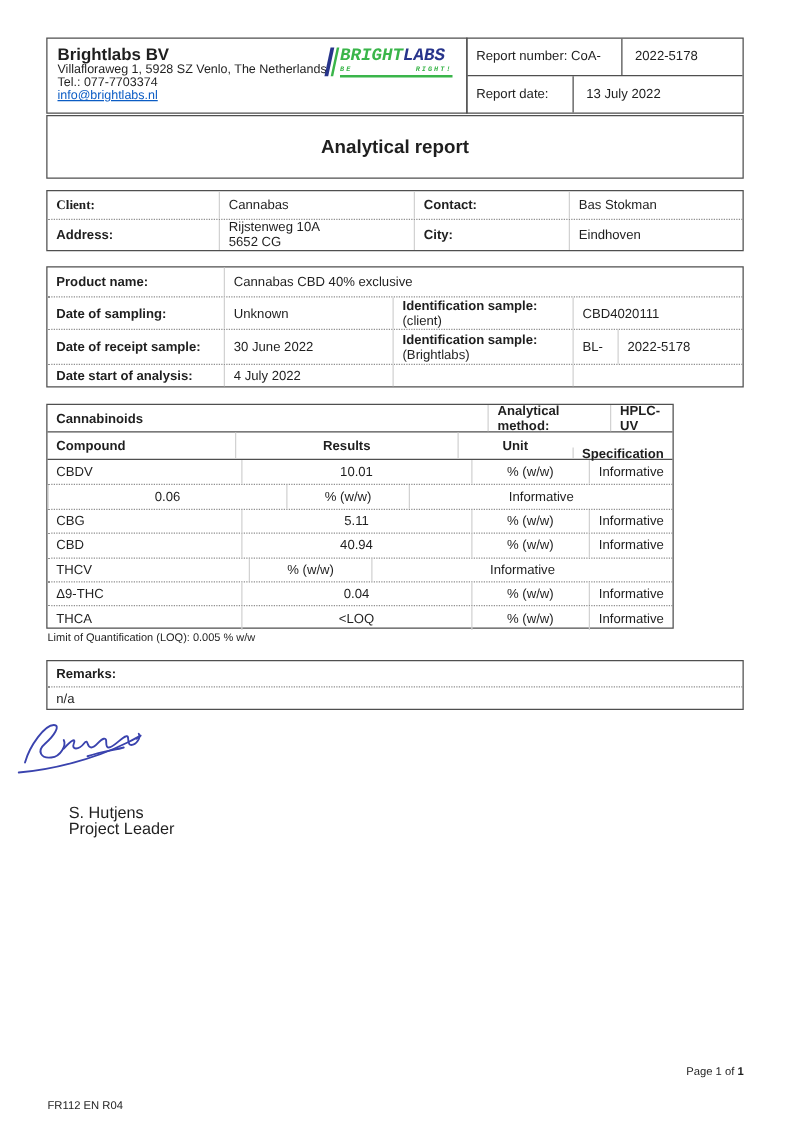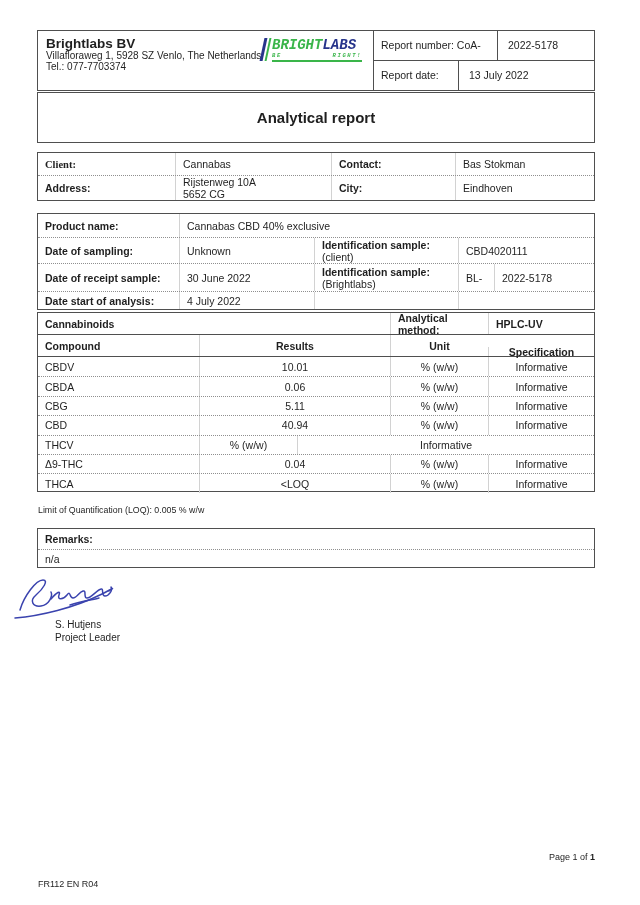--- a/index.html
+++ b/index.html
@@ -34,35 +34,36 @@
               color:#3ab54a; letter-spacing:1.6px; margin-top:0px; font-style:italic; }
   .logo-line { height:2px; background:#3ab54a; margin-top:1px; }
 
   .rep-label { width:124px; border-right:1px solid #4f4f4f; }
   .rep-label2 { width:85px; border-right:1px solid #4f4f4f; }
 
   
   .title-box { display:flex; align-items:center; justify-content:center; font-size:15px; font-weight:700; }
 
   
-  .sig-name { font-size:10px; line-height:13px; }
+  .sig-name { font-size:13px; line-height:13px;margin-top:25px; }
 
   .footer { font-size:9px; }
   .loq { font-size:8.8px; }
 </style>
 </head>
 <body>
 
 <div class="page">
 
   <div class="t box" style="left:37px; top:30px; width:337px; height:61px;">
     <div class="company">
       <div class="company-name">Brightlabs BV</div>
       <div class="company-line">Villafloraweg 1, 5928 SZ Venlo, The Netherlands</div>
       <div class="company-line">Tel.: 077-7703374</div>
+      <div class="company-line email">info@brightlabs.nl</div>
     </div>
     <div class="logo">
       <span class="logo-bar1"></span>
       <span class="logo-bar2"></span>
       <div style="flex:1;">
         <div class="logo-text"><span class="logo-green">BRIGHT</span><span class="logo-blue">LABS</span></div>
         <div class="logo-tag">
           <span>BE</span>
           <span>RIGHT!</span>
         </div>
@@ -129,41 +130,40 @@
       <div class="cell vd" style="flex:1;">2022-5178</div>
     </div>
     <div class="row hdot" style="height:18px;">
       <div class="cell b" style="width:141px;">Date start of analysis:</div>
       <div class="cell vd" style="width:135px;">4 July 2022</div>
       <div class="cell vd" style="width:144px;"></div>
       <div class="cell vd" style="flex:1;"></div>
     </div>
   </div>
 
-  <div class="t box" style="left:37px; top:312px; width:558px; height:180px;">
+  <div class="t box" style="left:37px; top:323px; width:502px; height:180px;">
     <div class="row" style="height:22px; border-bottom:1px solid #4f4f4f;">
       <div class="cell b" style="width:352px;">Cannabinoids</div>
       <div class="cell b vd" style="width:98px; padding-right:0;">Analytical method:</div>
       <div class="cell b vd" style="flex:1;">HPLC-UV</div>
     </div>
     <div class="row" style="height:22px; border-bottom:1px solid #4f4f4f;">
       <div class="cell b" style="width:161px;">Compound</div>
       <div class="cell b ctr vd" style="width:191px;">Results</div>
       <div class="cell b ctr vd" style="width:98px;">Unit</div>
       <div class="cell b ctr vd" style="flex:1;margin-top:12px;">Specification</div>
     </div>
 
     <div class="row" style="height:19.4px;">
       <div class="cell" style="width:161px;">CBDV</div>
       <div class="cell ctr vd" style="width:191px;">10.01</div>
       <div class="cell ctr vd" style="width:98px;">% (w/w)</div>
       <div class="cell ctr vd" style="flex:1;">Informative</div>
     </div>
     <div class="row hdot" style="height:19.4px;">
-      <div class="cell" style="width:161px;">CBDA</div>
       <div class="cell ctr vd" style="width:191px;">0.06</div>
       <div class="cell ctr vd" style="width:98px;">% (w/w)</div>
       <div class="cell ctr vd" style="flex:1;">Informative</div>
     </div>
     <div class="row hdot" style="height:19.4px;">
       <div class="cell" style="width:161px;">CBG</div>
       <div class="cell ctr vd" style="width:191px;">5.11</div>
       <div class="cell ctr vd" style="width:98px;">% (w/w)</div>
       <div class="cell ctr vd" style="flex:1;">Informative</div>
     </div>

